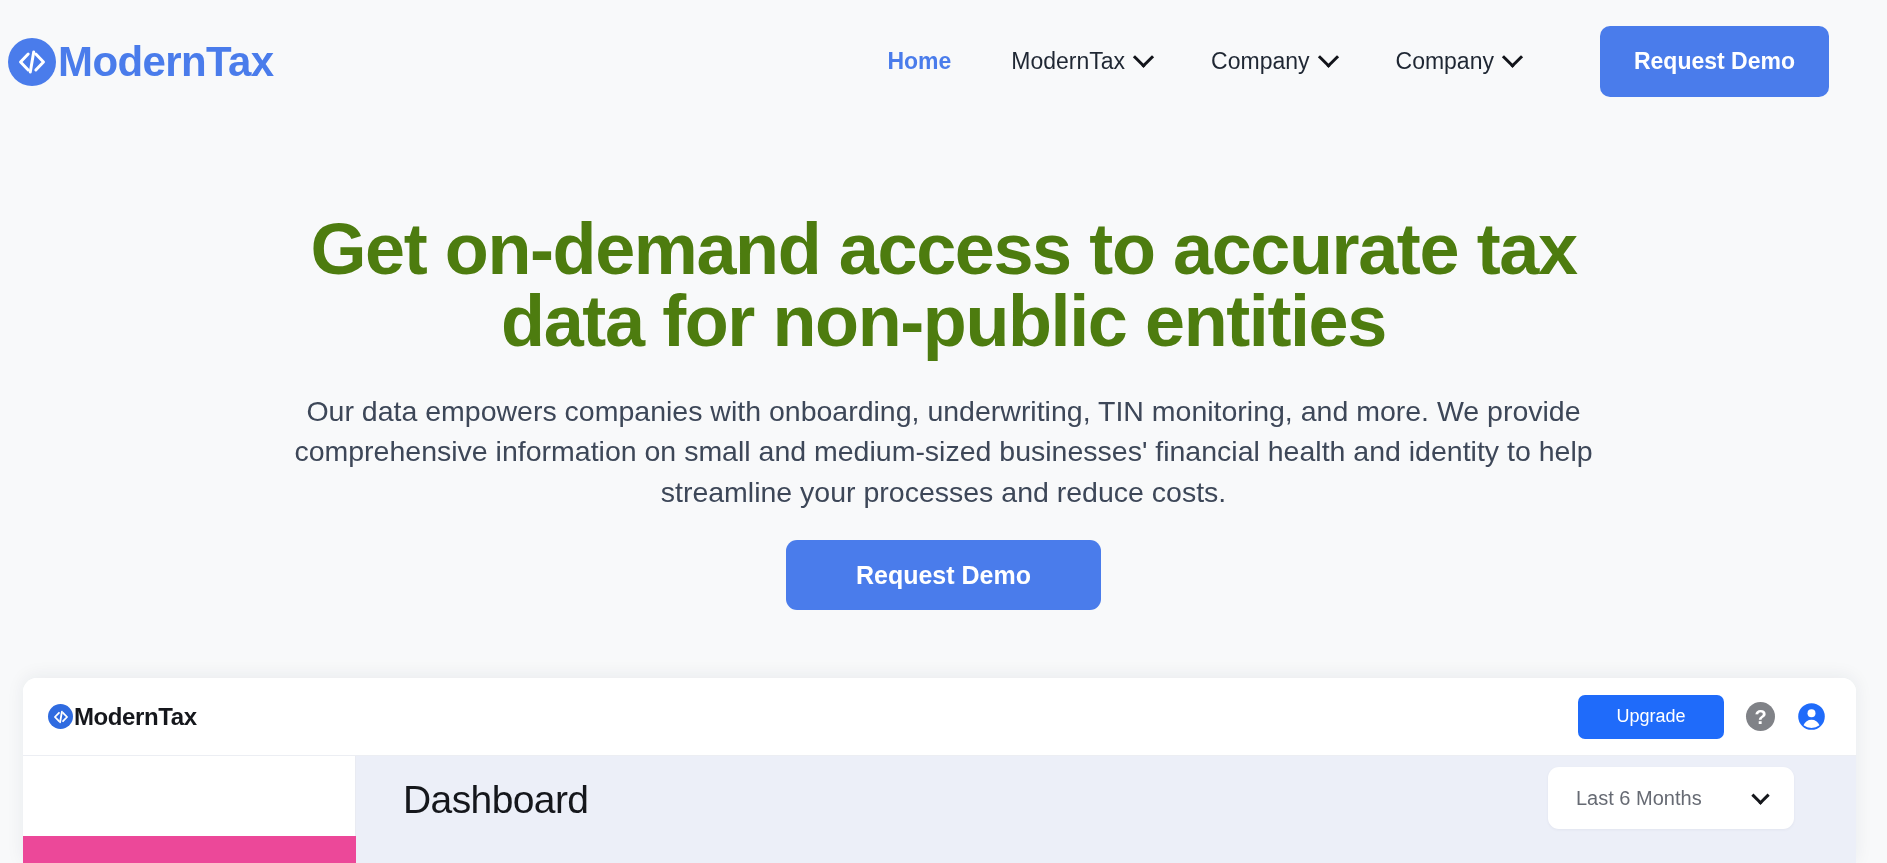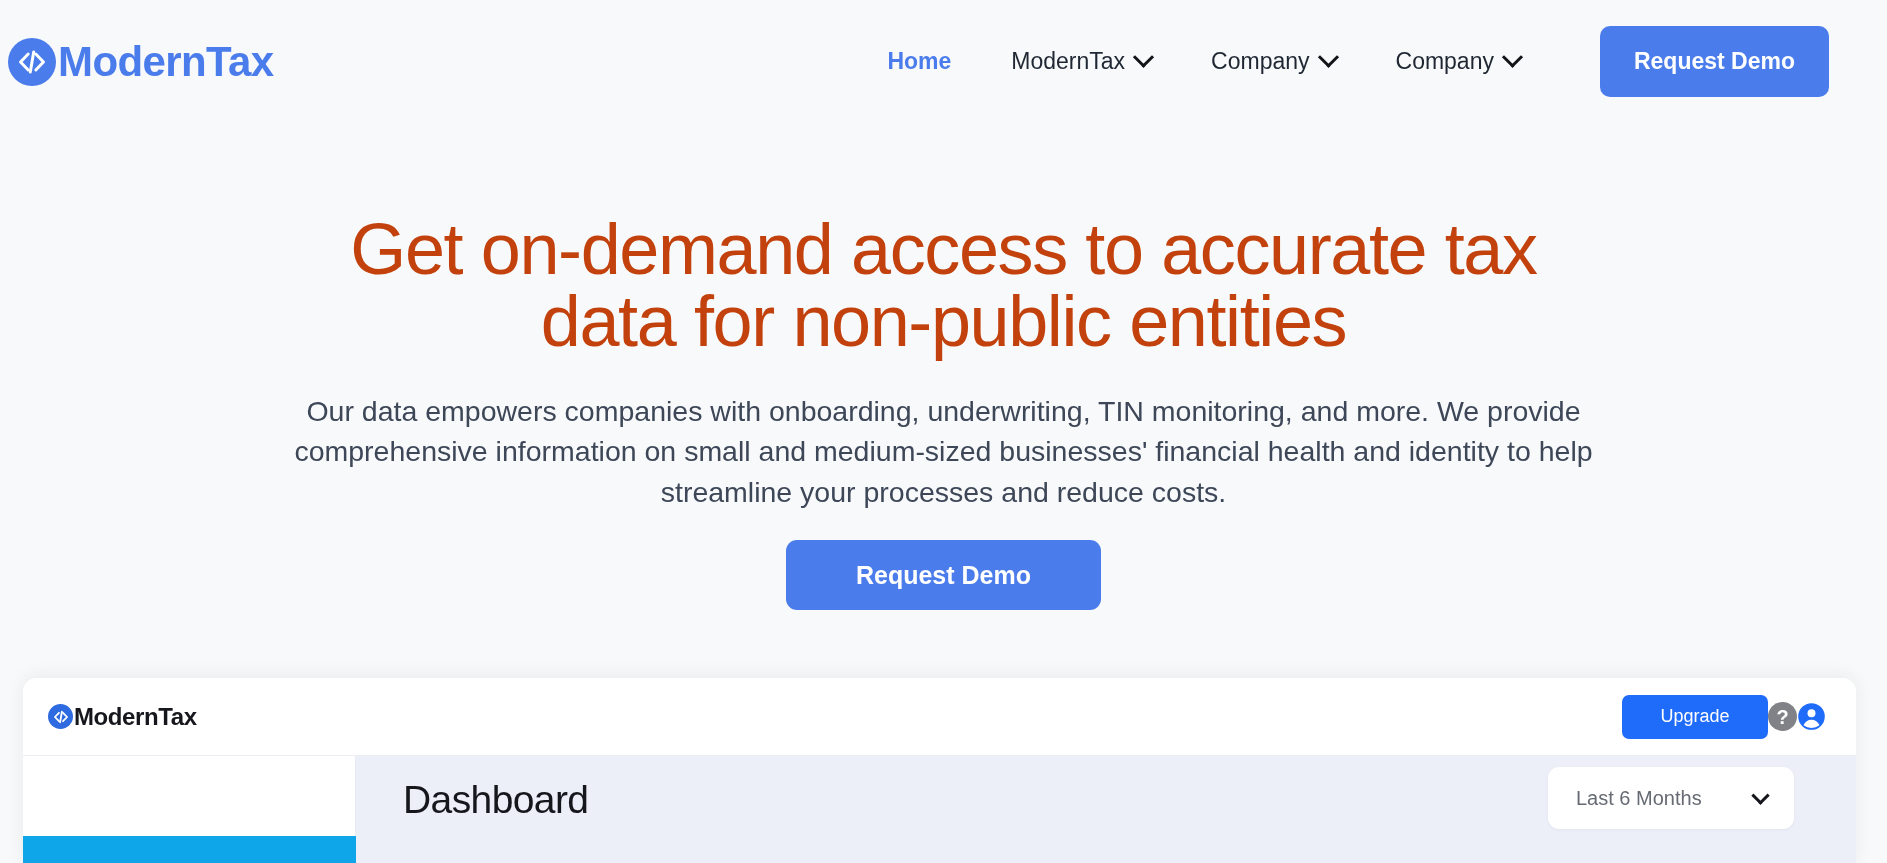--- a/index.html
+++ b/index.html
@@ -93,22 +93,22 @@
   }
 
   
   .hero {
     text-align: center;
     padding-top: 90px;
   }
   .hero-title {
     font-size: 72px;
     line-height: 1.0;
-    font-weight: 400;
-    color: #c2410c;
+    font-weight: 700;
+    color: #4d7c0f;
     letter-spacing: -1.4px;
     max-width: 1330px;
     margin: 0 auto;
   }
   .hero-sub {
     margin: 34px auto 12px;
     max-width: 1360px;
     font-size: 28.5px;
     line-height: 1.42;
     color: #3d4758;
@@ -171,20 +171,21 @@
     font-weight: 700;
     color: #15171c;
     letter-spacing: -0.4px;
     line-height: 1;
   }
 
   .dash-actions {
     margin-left: auto;
     display: flex;
     align-items: center;
+    gap: 22px;
   }
   .btn-upgrade {
     background: #1f6bfa;
     color: #ffffff;
     font-size: 18px;
     font-weight: 400;
     border: none;
     border-radius: 7px;
     width: 146px;
     height: 44px;
@@ -207,21 +208,21 @@
     font-size: 20px;
     font-weight: 700;
     line-height: 1;
     font-family: "Liberation Sans", sans-serif;
   }
   .icon-account { background: transparent; }
 
   .dash-body {
     display: flex;
     height: 107px;
-    background: #0ea5e9;
+    background: #ec4899;
   }
   .dash-sidebar {
     width: 333px;
     background: #ffffff;
     height: 80px;
     border-right: 1px solid #e9ebf2;
     flex-shrink: 0;
   }
   .dash-main {
     flex: 1;

